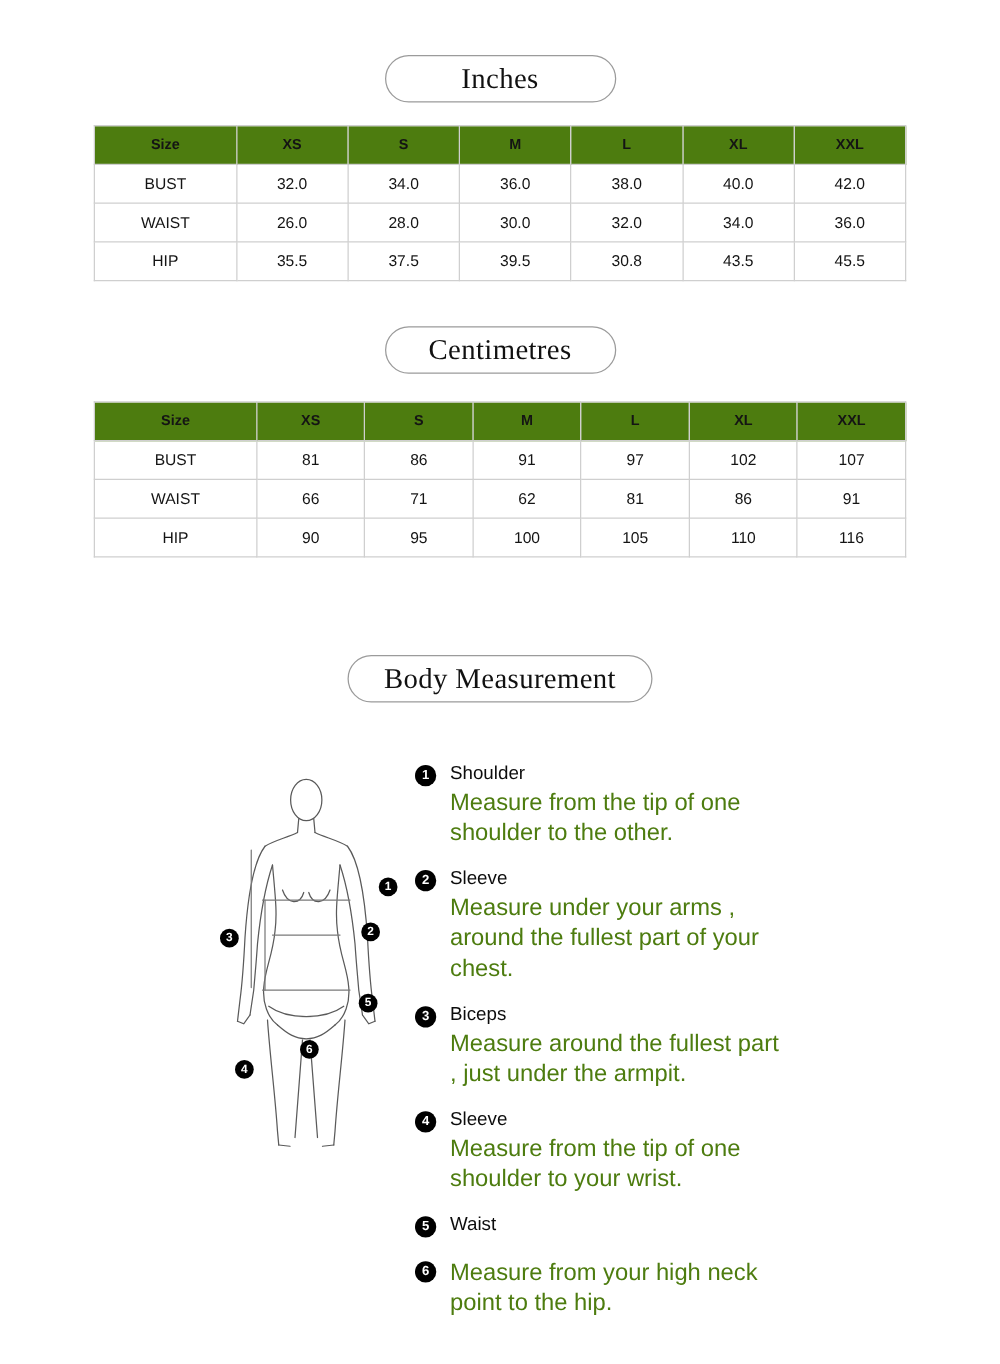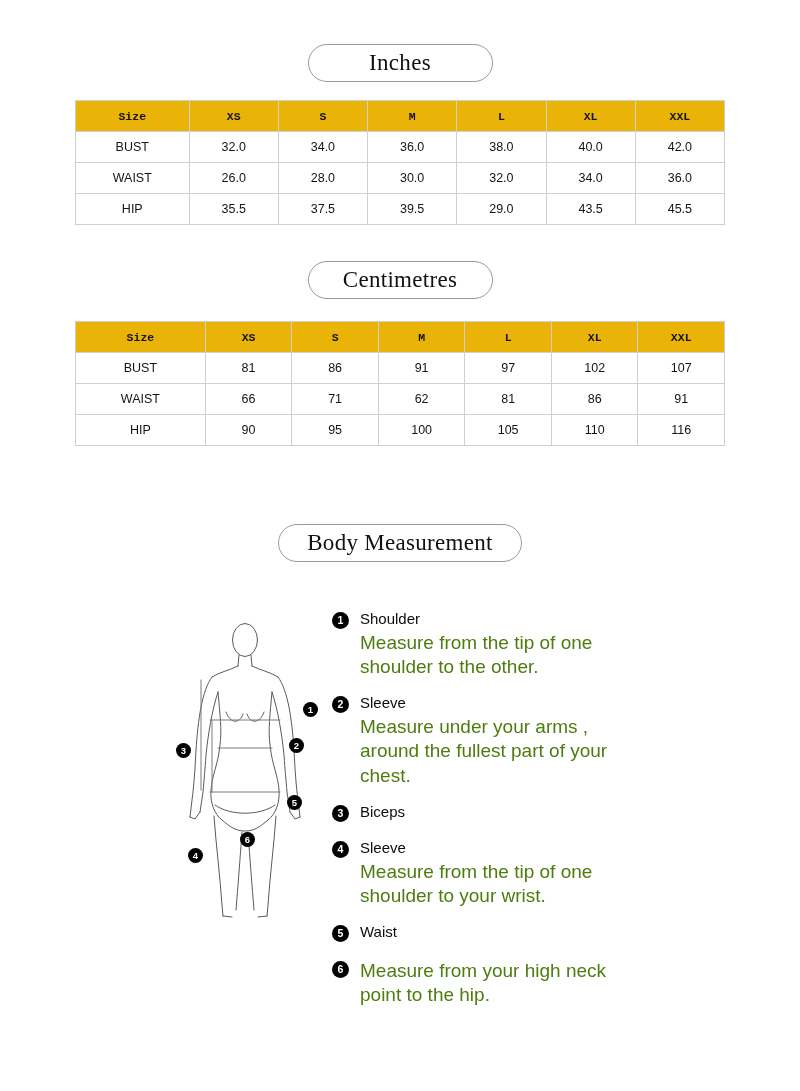--- a/index.html
+++ b/index.html
@@ -33,24 +33,23 @@
     border-collapse:collapse;
     table-layout:fixed;
   }
   .size-table th, .size-table td {
     border:1px solid #cfcfcf;
     height:31px;
     text-align:center;
     vertical-align:middle;
   }
   .size-table th {
-    background:#eab308;
+    background:#4d7c0f;
     font-weight:700;
     font-size:11.5px;
-    font-family:Liberation Mono, monospace;
   }
   .size-table td { font-size:12.5px; font-weight:400; }
   .size-table col.first { width:17.5%; }
   .cm-table col.first { width:20%; }
   .mt-cm { margin-top:36px; }
   .tbl-cm { margin-top:22px; }
   .mt-bm { margin-top:78px; }
 
   .bm-section {
     margin:48px 0 0 170px;
@@ -138,21 +137,21 @@
       <td>30.0</td>
       <td>32.0</td>
       <td>34.0</td>
       <td>36.0</td>
     </tr>
     <tr>
       <td>HIP</td>
       <td>35.5</td>
       <td>37.5</td>
       <td>39.5</td>
-      <td>29.0</td>
+      <td>30.8</td>
       <td>43.5</td>
       <td>45.5</td>
     </tr>
   </tbody>
 </table>
 
 <div class="pill mt-cm">Centimetres</div>
 
 <table class="size-table cm-table tbl-cm">
   <colgroup>
@@ -267,20 +266,21 @@
       <span class="bm-num">2</span>
       <div class="bm-text">
         <div class="bm-label">Sleeve</div>
         <div class="bm-desc">Measure under your arms , around the fullest part of your chest.</div>
       </div>
     </div>
     <div class="bm-item">
       <span class="bm-num">3</span>
       <div class="bm-text">
         <div class="bm-label">Biceps</div>
+        <div class="bm-desc">Measure around the fullest part , just under the armpit.</div>
       </div>
     </div>
     <div class="bm-item">
       <span class="bm-num">4</span>
       <div class="bm-text">
         <div class="bm-label">Sleeve</div>
         <div class="bm-desc">Measure from the tip of one shoulder to your wrist.</div>
       </div>
     </div>
     <div class="bm-item">

